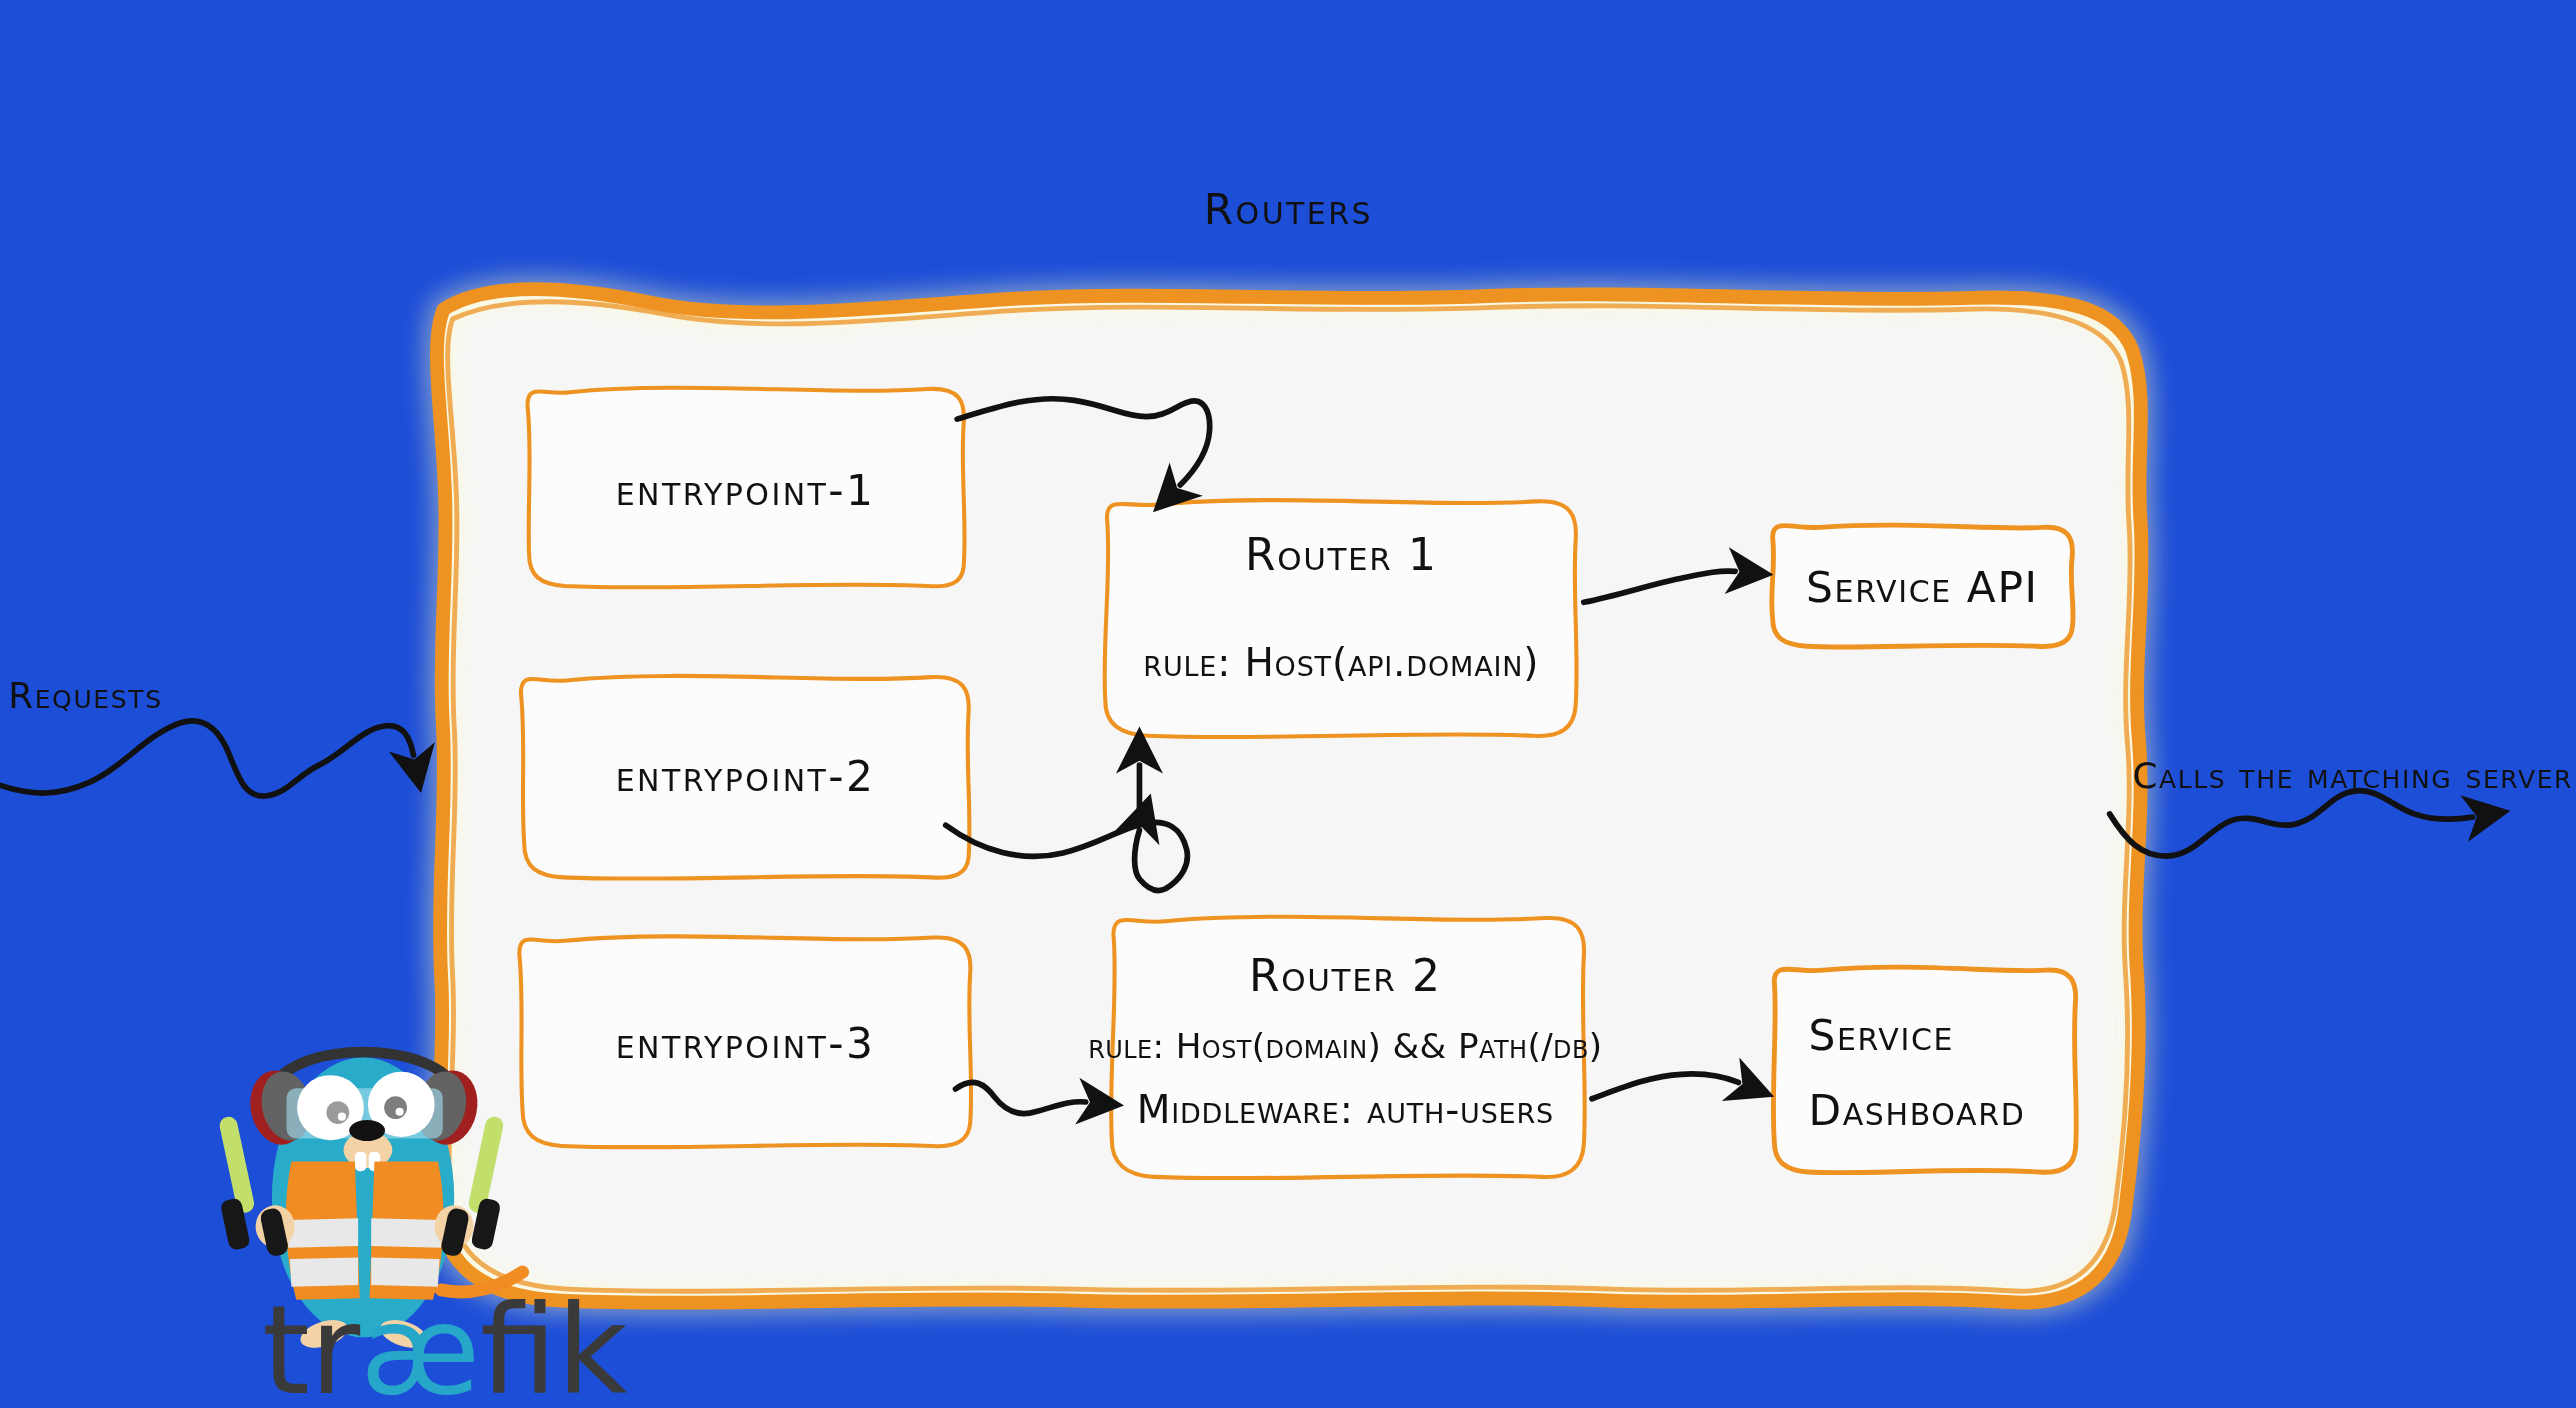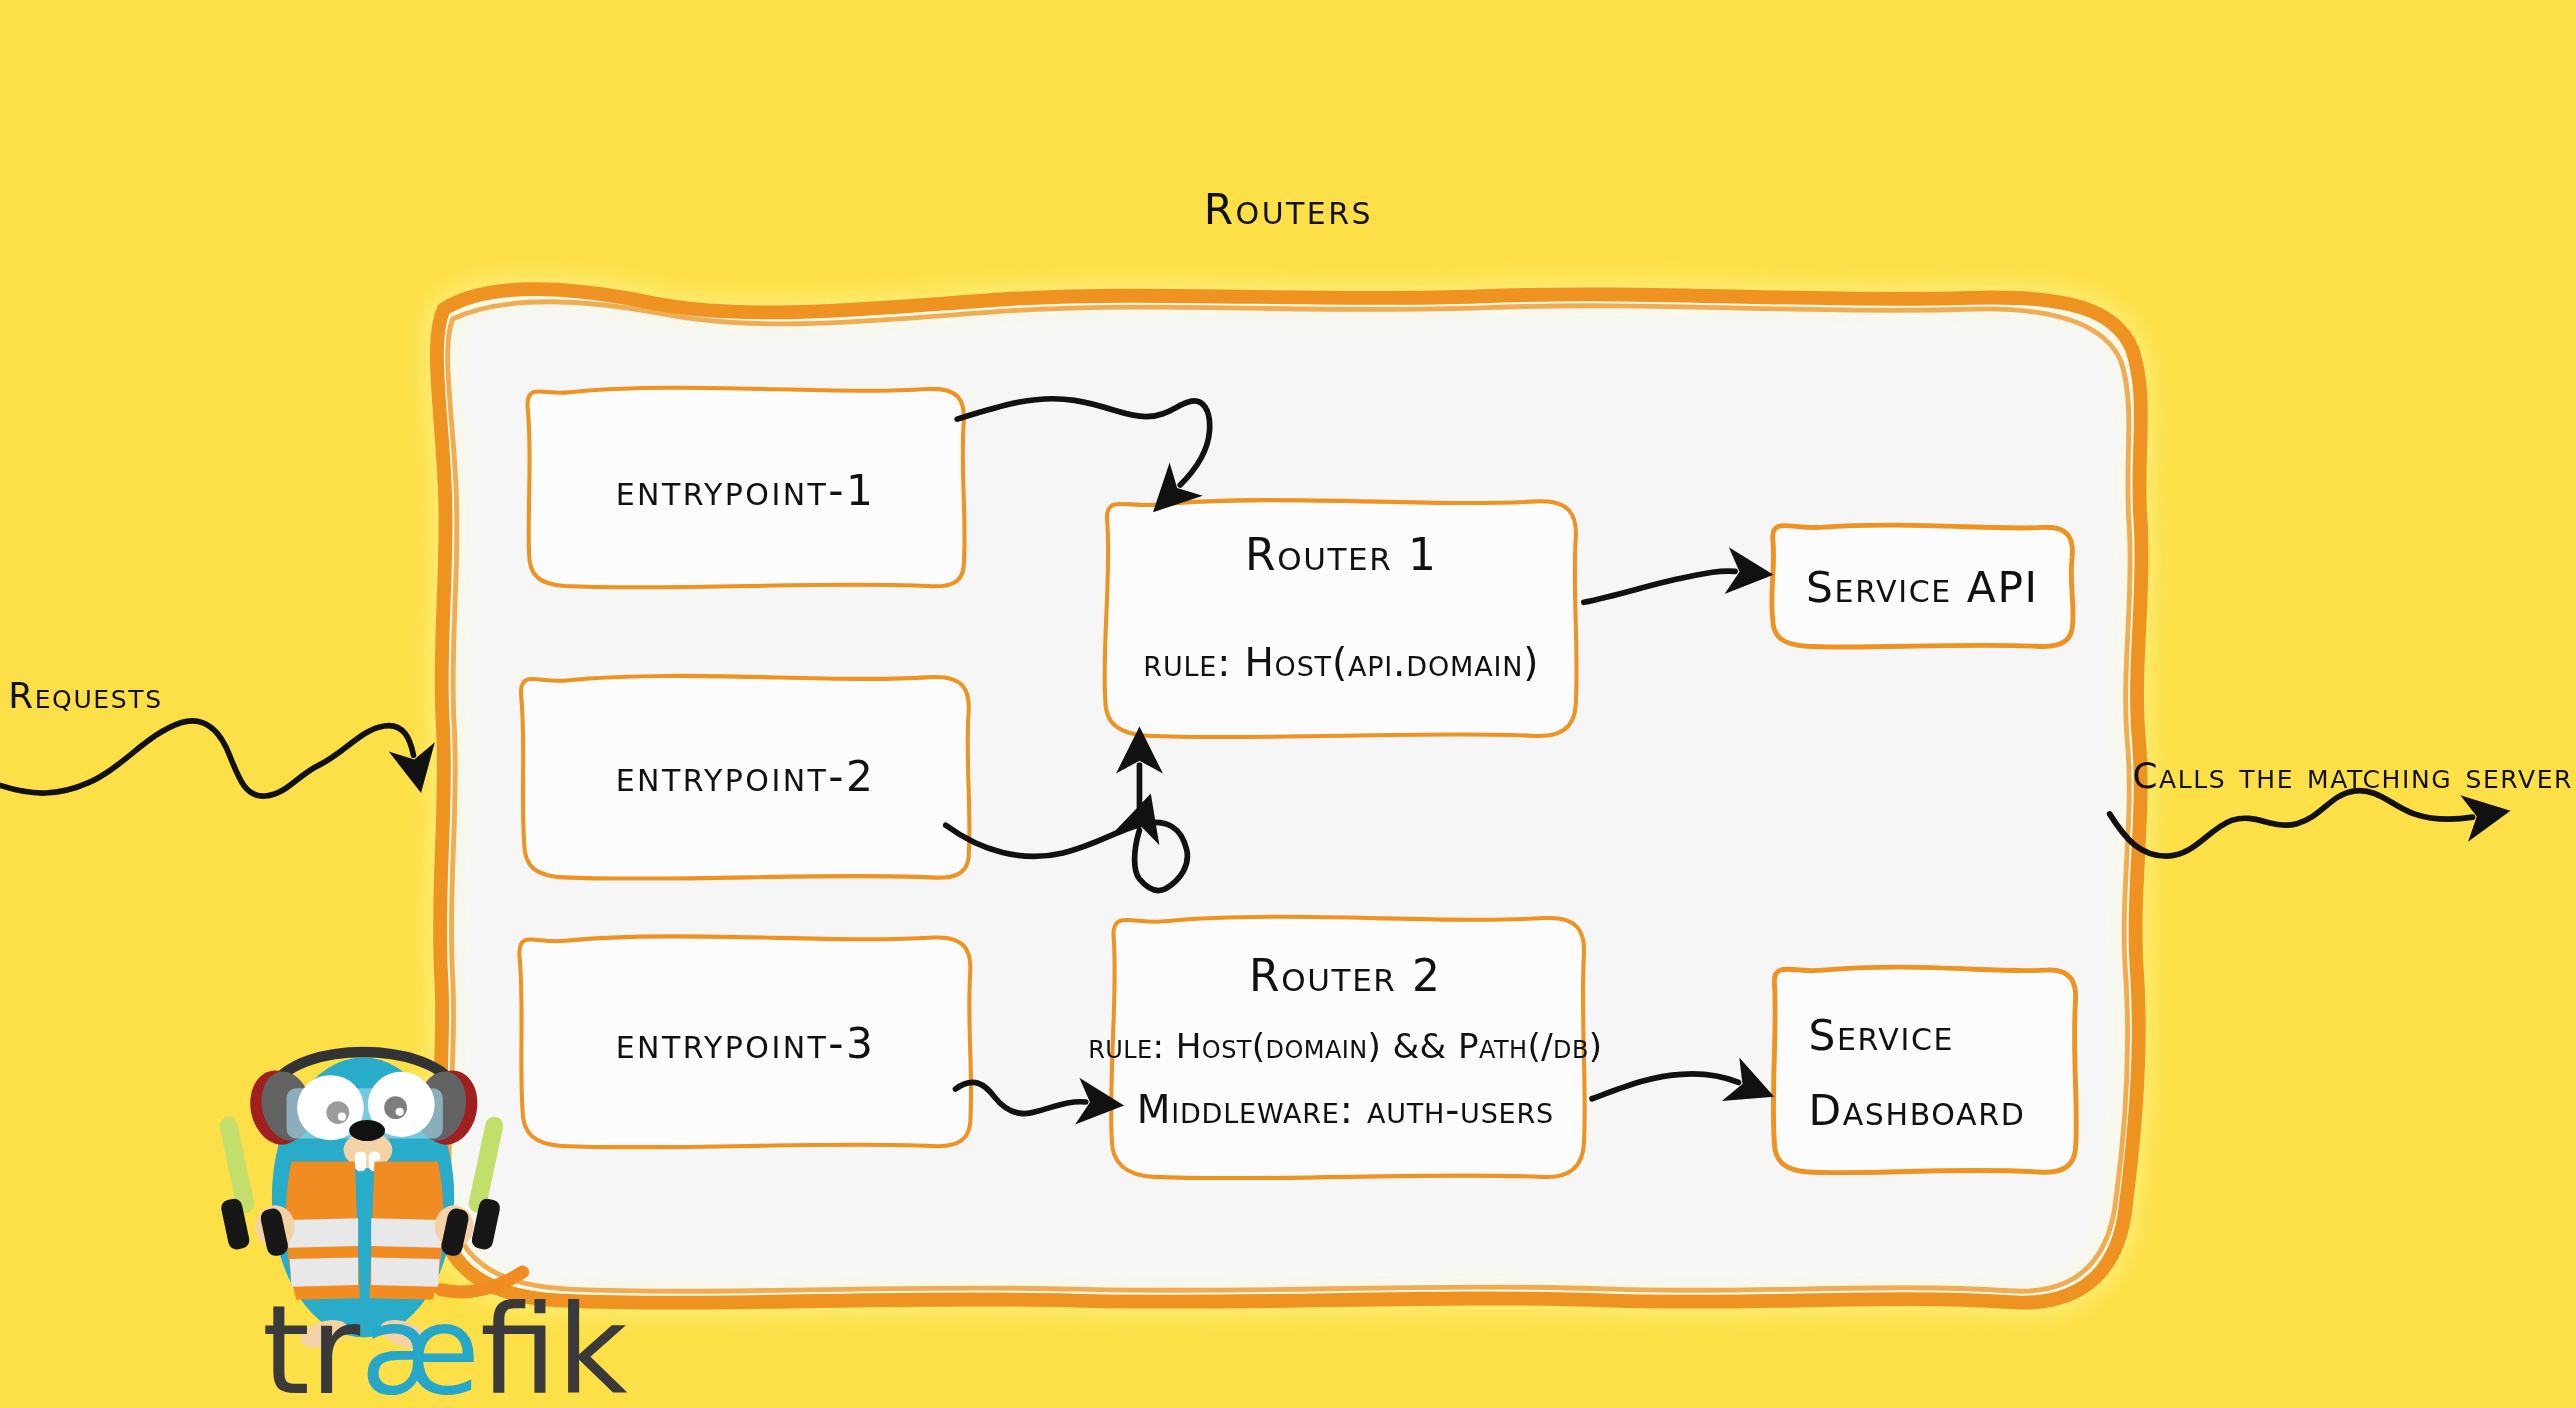--- a/index.html
+++ b/index.html
@@ -7,21 +7,21 @@
     padding: 0;
     background: #ffffff;
   }
   body {
     font-family: "DejaVu Sans", sans-serif;
   }
   #stage {
     position: relative;
     width: 2576px;
     height: 1408px;
-    background: #fde047;
+    background: #1d4ed8;
     overflow: hidden;
   }
   #stage svg.layer {
     position: absolute;
     top: 0;
     left: 0;
     width: 2576px;
     height: 1408px;
     overflow: visible;
   }

